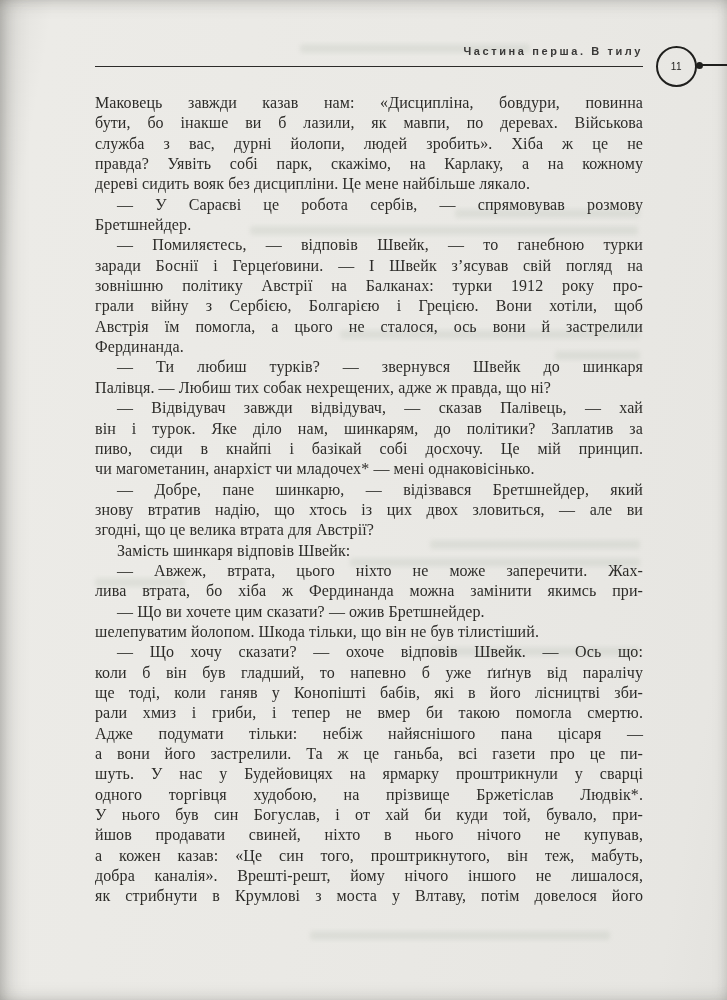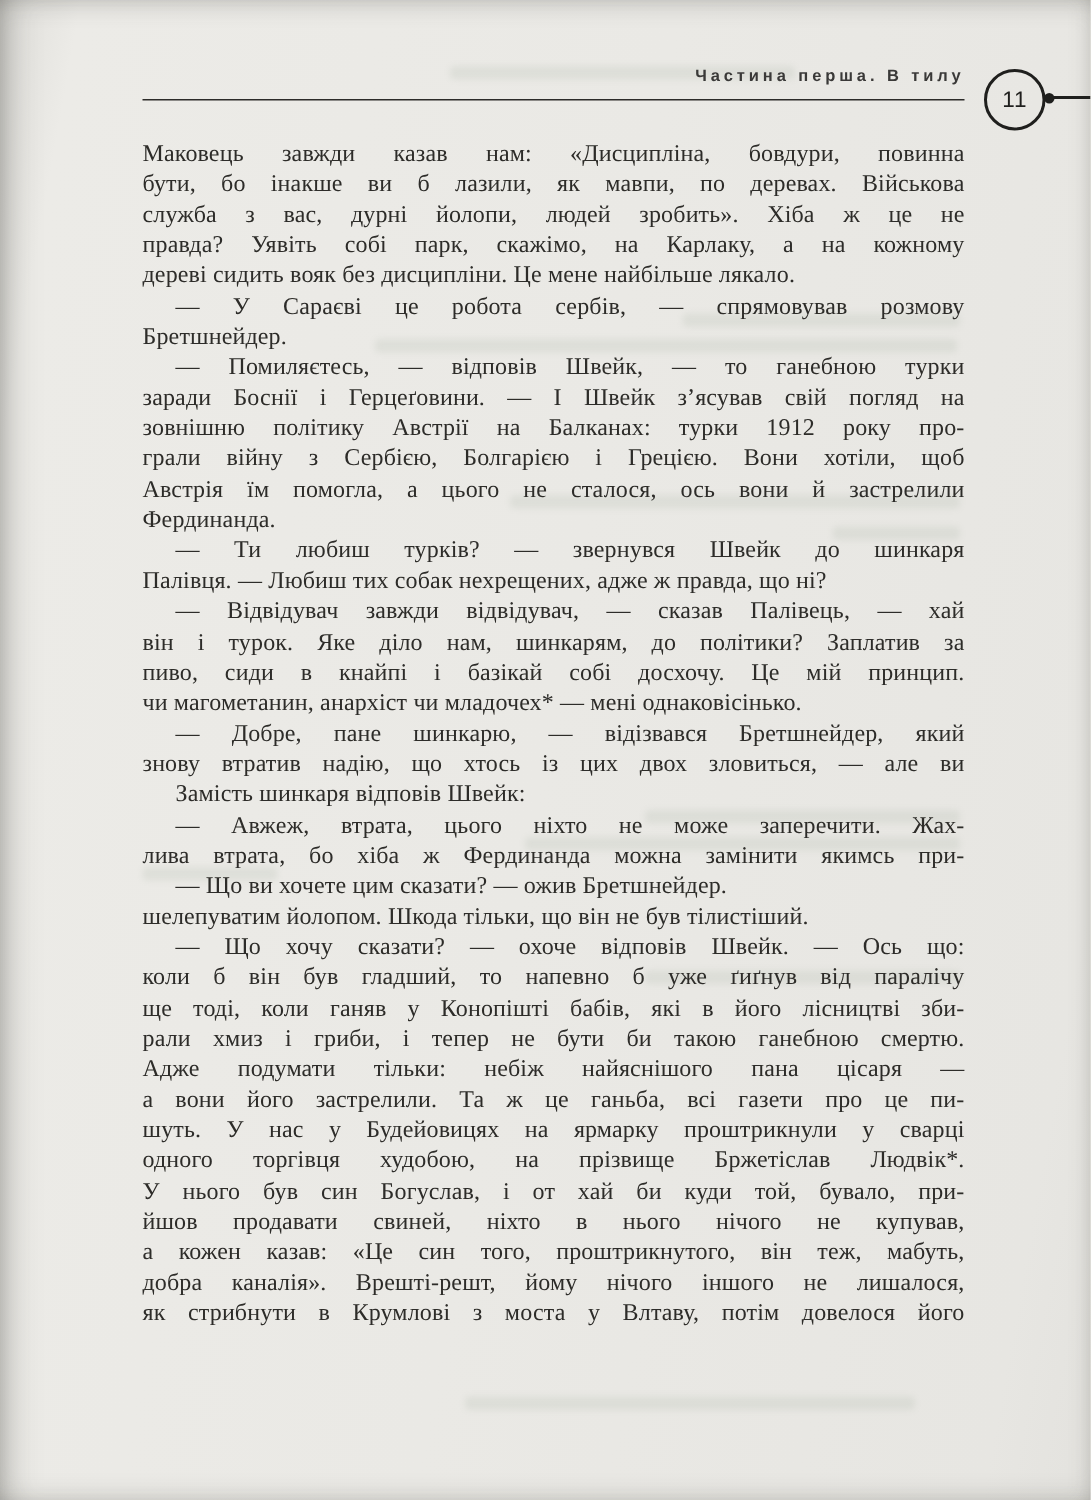--- a/index.html
+++ b/index.html
@@ -29,21 +29,21 @@
     position: absolute; top: 66px; left: 95px; width: 548px; height: 0;
     border-top: 1.7px solid #2c2b29;
   }
   
   .page-badge {
     position: absolute; left: 656px; top: 46px;
     width: 37px; height: 37px;
     border: 2.2px solid #1f1f1d; border-radius: 50%;
     display: flex; align-items: center; justify-content: center;
     font-family: "Liberation Sans", sans-serif;
-    font-size: 15px; letter-spacing: .5px; color: #1f1f1d;
+    font-size: 10px; letter-spacing: .5px; color: #1f1f1d;
     background: transparent;
   }
   .badge-line {
     position: absolute; left: 698px; top: 64px; width: 29px; height: 2.2px;
     background: #1f1f1d;
   }
   .badge-dot {
     position: absolute; left: 696px; top: 61.5px; width: 7px; height: 7px;
     border-radius: 50%; background: #1f1f1d;
   }
@@ -103,29 +103,30 @@
       <div class="line">Австрія їм помогла, а цього не сталося, ось вони й застрелили</div>
       <div class="line end">Фердинанда.</div>
       <div class="line indent">— Ти любиш турків? — звернувся Швейк до шинкаря</div>
       <div class="line end">Палівця. — Любиш тих собак нехрещених, адже ж правда, що ні?</div>
       <div class="line indent">— Відвідувач завжди відвідувач, — сказав Палівець, — хай</div>
       <div class="line">він і турок. Яке діло нам, шинкарям, до політики? Заплатив за</div>
       <div class="line">пиво, сиди в кнайпі і базікай собі досхочу. Це мій принцип.</div>
       <div class="line end">чи магометанин, анархіст чи младочех* — мені однаковісінько.</div>
       <div class="line indent">— Добре, пане шинкарю, — відізвався Бретшнейдер, який</div>
       <div class="line">знову втратив надію, що хтось із цих двох зловиться, — але ви</div>
+      <div class="line end">згодні, що це велика втрата для Австрії?</div>
       <div class="line indent end">Замість шинкаря відповів Швейк:</div>
       <div class="line indent">— Авжеж, втрата, цього ніхто не може заперечити. Жах-</div>
       <div class="line">лива втрата, бо хіба ж Фердинанда можна замінити якимсь при-</div>
       <div class="line indent end">— Що ви хочете цим сказати? — ожив Бретшнейдер.</div>
       <div class="line end">шелепуватим йолопом. Шкода тільки, що він не був тілистіший.</div>
       <div class="line indent">— Що хочу сказати? — охоче відповів Швейк. — Ось що:</div>
       <div class="line">коли б він був гладший, то напевно б уже ґиґнув від паралічу</div>
       <div class="line">ще тоді, коли ганяв у Конопішті бабів, які в його лісництві зби-</div>
-      <div class="line">рали хмиз і гриби, і тепер не бути би такою ганебною смертю.</div>
+      <div class="line">рали хмиз і гриби, і тепер не вмер би такою помогла смертю.</div>
       <div class="line">Адже подумати тільки: небіж найяснішого пана цісаря —</div>
       <div class="line">а вони його застрелили. Та ж це ганьба, всі газети про це пи-</div>
       <div class="line">шуть. У нас у Будейовицях на ярмарку проштрикнули у сварці</div>
       <div class="line">одного торгівця худобою, на прізвище Бржетіслав Людвік*.</div>
       <div class="line">У нього був син Богуслав, і от хай би куди той, бувало, при-</div>
       <div class="line">йшов продавати свиней, ніхто в нього нічого не купував,</div>
       <div class="line">а кожен казав: «Це син того, проштрикнутого, він теж, мабуть,</div>
       <div class="line">добра каналія». Врешті-решт, йому нічого іншого не лишалося,</div>
       <div class="line">як стрибнути в Крумлові з моста у Влтаву, потім довелося його</div>
     </div>

